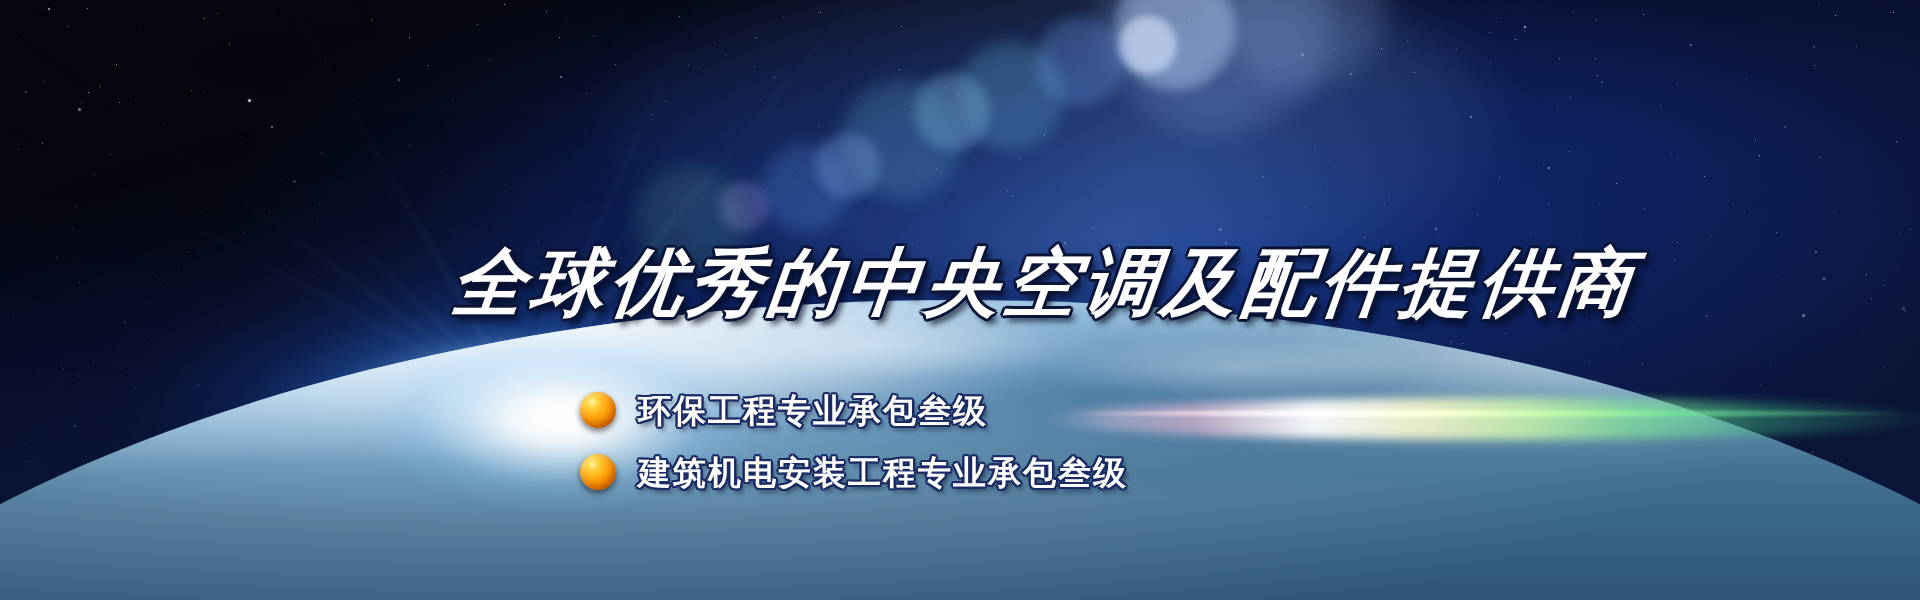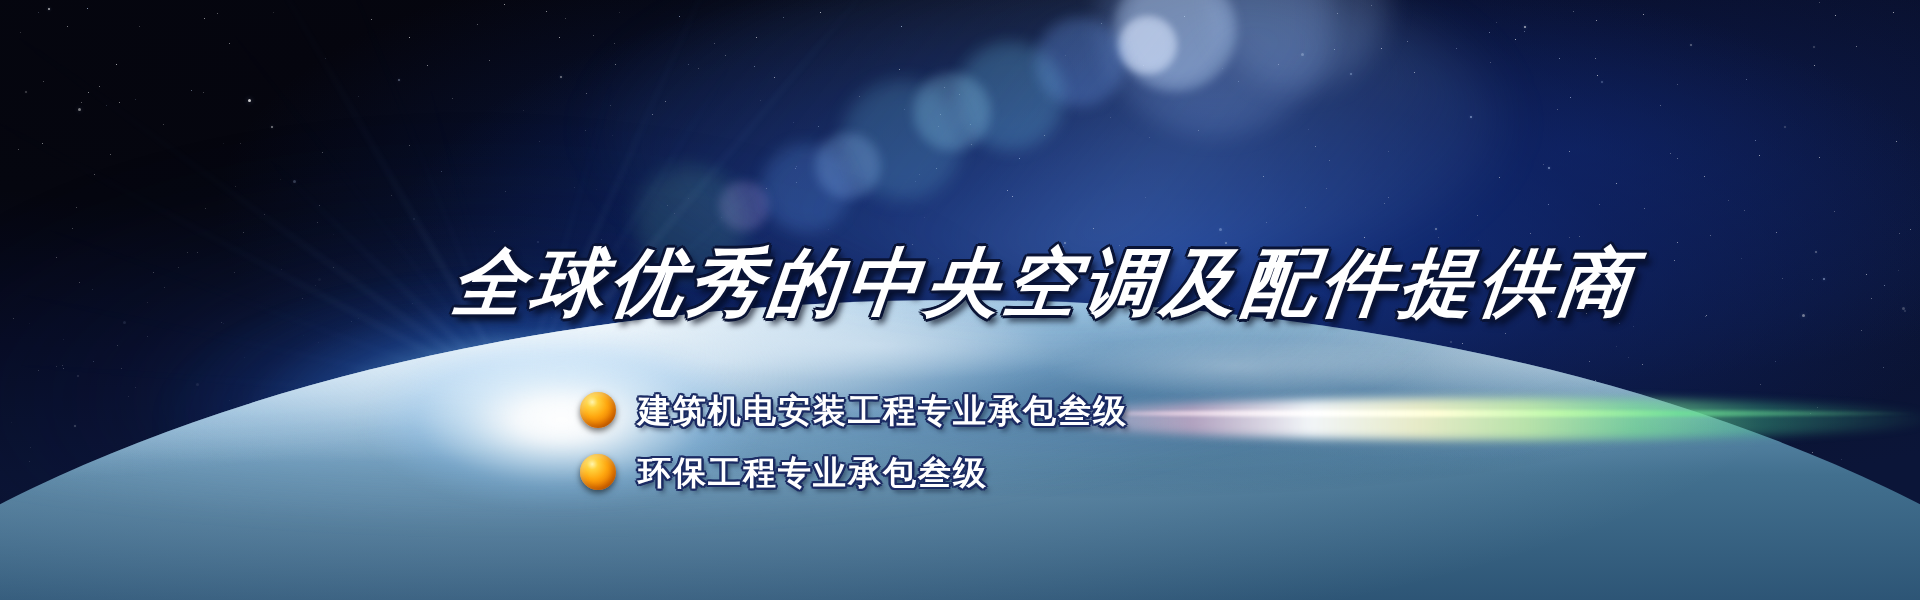--- a/index.html
+++ b/index.html
@@ -725,23 +725,23 @@
     </div>
 
   <div class="content">
 
     <div class="headline">全球优秀的中央空调及配件提供商</div>
 
     <div class="bullets">
 
       <div class="bullet-row">
         <span class="bullet-dot"></span>
-        <span class="bullet-text">建筑机电安装工程专业承包叁级</span>
+        <span class="bullet-text">环保工程专业承包叁级</span>
       </div>
 
       <div class="bullet-row">
         <span class="bullet-dot"></span>
-        <span class="bullet-text">环保工程专业承包叁级</span>
+        <span class="bullet-text">建筑机电安装工程专业承包叁级</span>
       </div>
 
     </div>
   </div>
 </div>
 
 </body></html>

